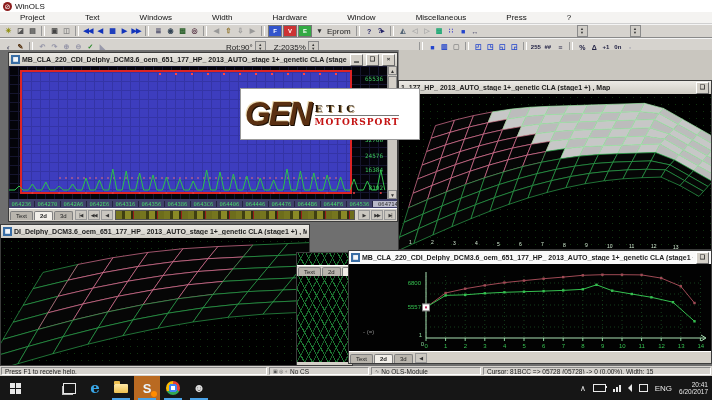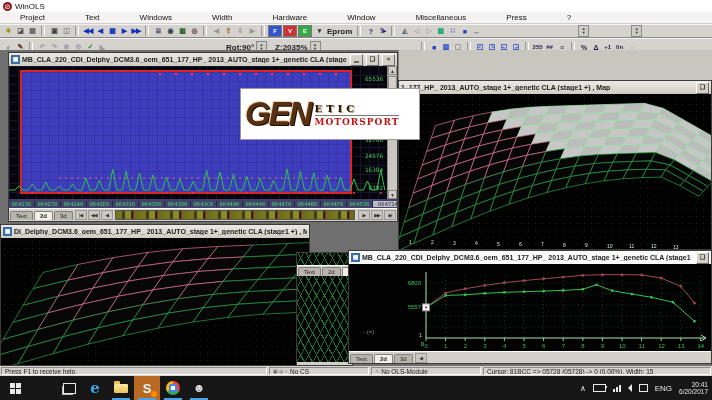--- a/index.html
+++ b/index.html
@@ -19,21 +19,21 @@
   #toolbar1{top:24px;height:14px;}
   #toolbar2{top:38px;height:18px;}
   .tbtn{display:inline-flex;align-items:center;justify-content:center;min-width:12px;height:11px;
     font-size:7px;font-weight:bold;flex:none;letter-spacing:-1px;}
   .tbtn.txt{letter-spacing:0;font-size:6px;}
   .sep{width:2px;height:10px;border-left:1px solid #979797;border-right:1px solid #ffffff;margin:0 3px;flex:none;}
   .spin{display:inline-flex;flex-direction:column;width:9px;height:10px;border:1px solid #8a8a8a;
     background:#cfccc6;font-size:4px;line-height:4px;align-items:center;justify-content:center;color:#333;flex:none;}
   .lbtn{width:11px;height:10px;font-size:7px;font-weight:bold;text-align:center;line-height:10px;
     border:1px solid #777;margin-right:1px;flex:none;}
-  .tlabel{font-size:8px;color:#222;margin:0 2px;flex:none;font-weight:bold;}
+  .tlabel{font-size:8px;color:#222;margin:0 2px;flex:none;}
   
   #mdi{position:absolute;left:0;top:50px;width:712px;height:316px;background:#6f6f6f;overflow:hidden;}
   #bg-panel{position:absolute;left:398px;top:0;width:314px;height:30px;background:#c9c6bf;border-left:1px solid #8a8a8a;}
   .win{position:absolute;background:#d4d0c8;border:1px solid #3c3c3c;box-sizing:border-box;}
   .wtitle{height:13px;display:flex;align-items:center;gap:2px;padding:0 2px;font-size:7px;font-weight:bold;
     color:#222;background:linear-gradient(#eceae5,#cfccc4);white-space:nowrap;overflow:hidden;}
   .wtitle.active{background:#fafafa;}
   .wtitle span.ttl{overflow:hidden;white-space:nowrap;flex:1;}
   .wicon{width:9px;height:9px;flex:none;background:#3a6ea5;color:#fff;font-size:6px;line-height:9px;text-align:center;}
   .wbtn{width:11px;height:10px;margin-left:1px;background:#d4d0c8;border:1px solid;flex:none;

